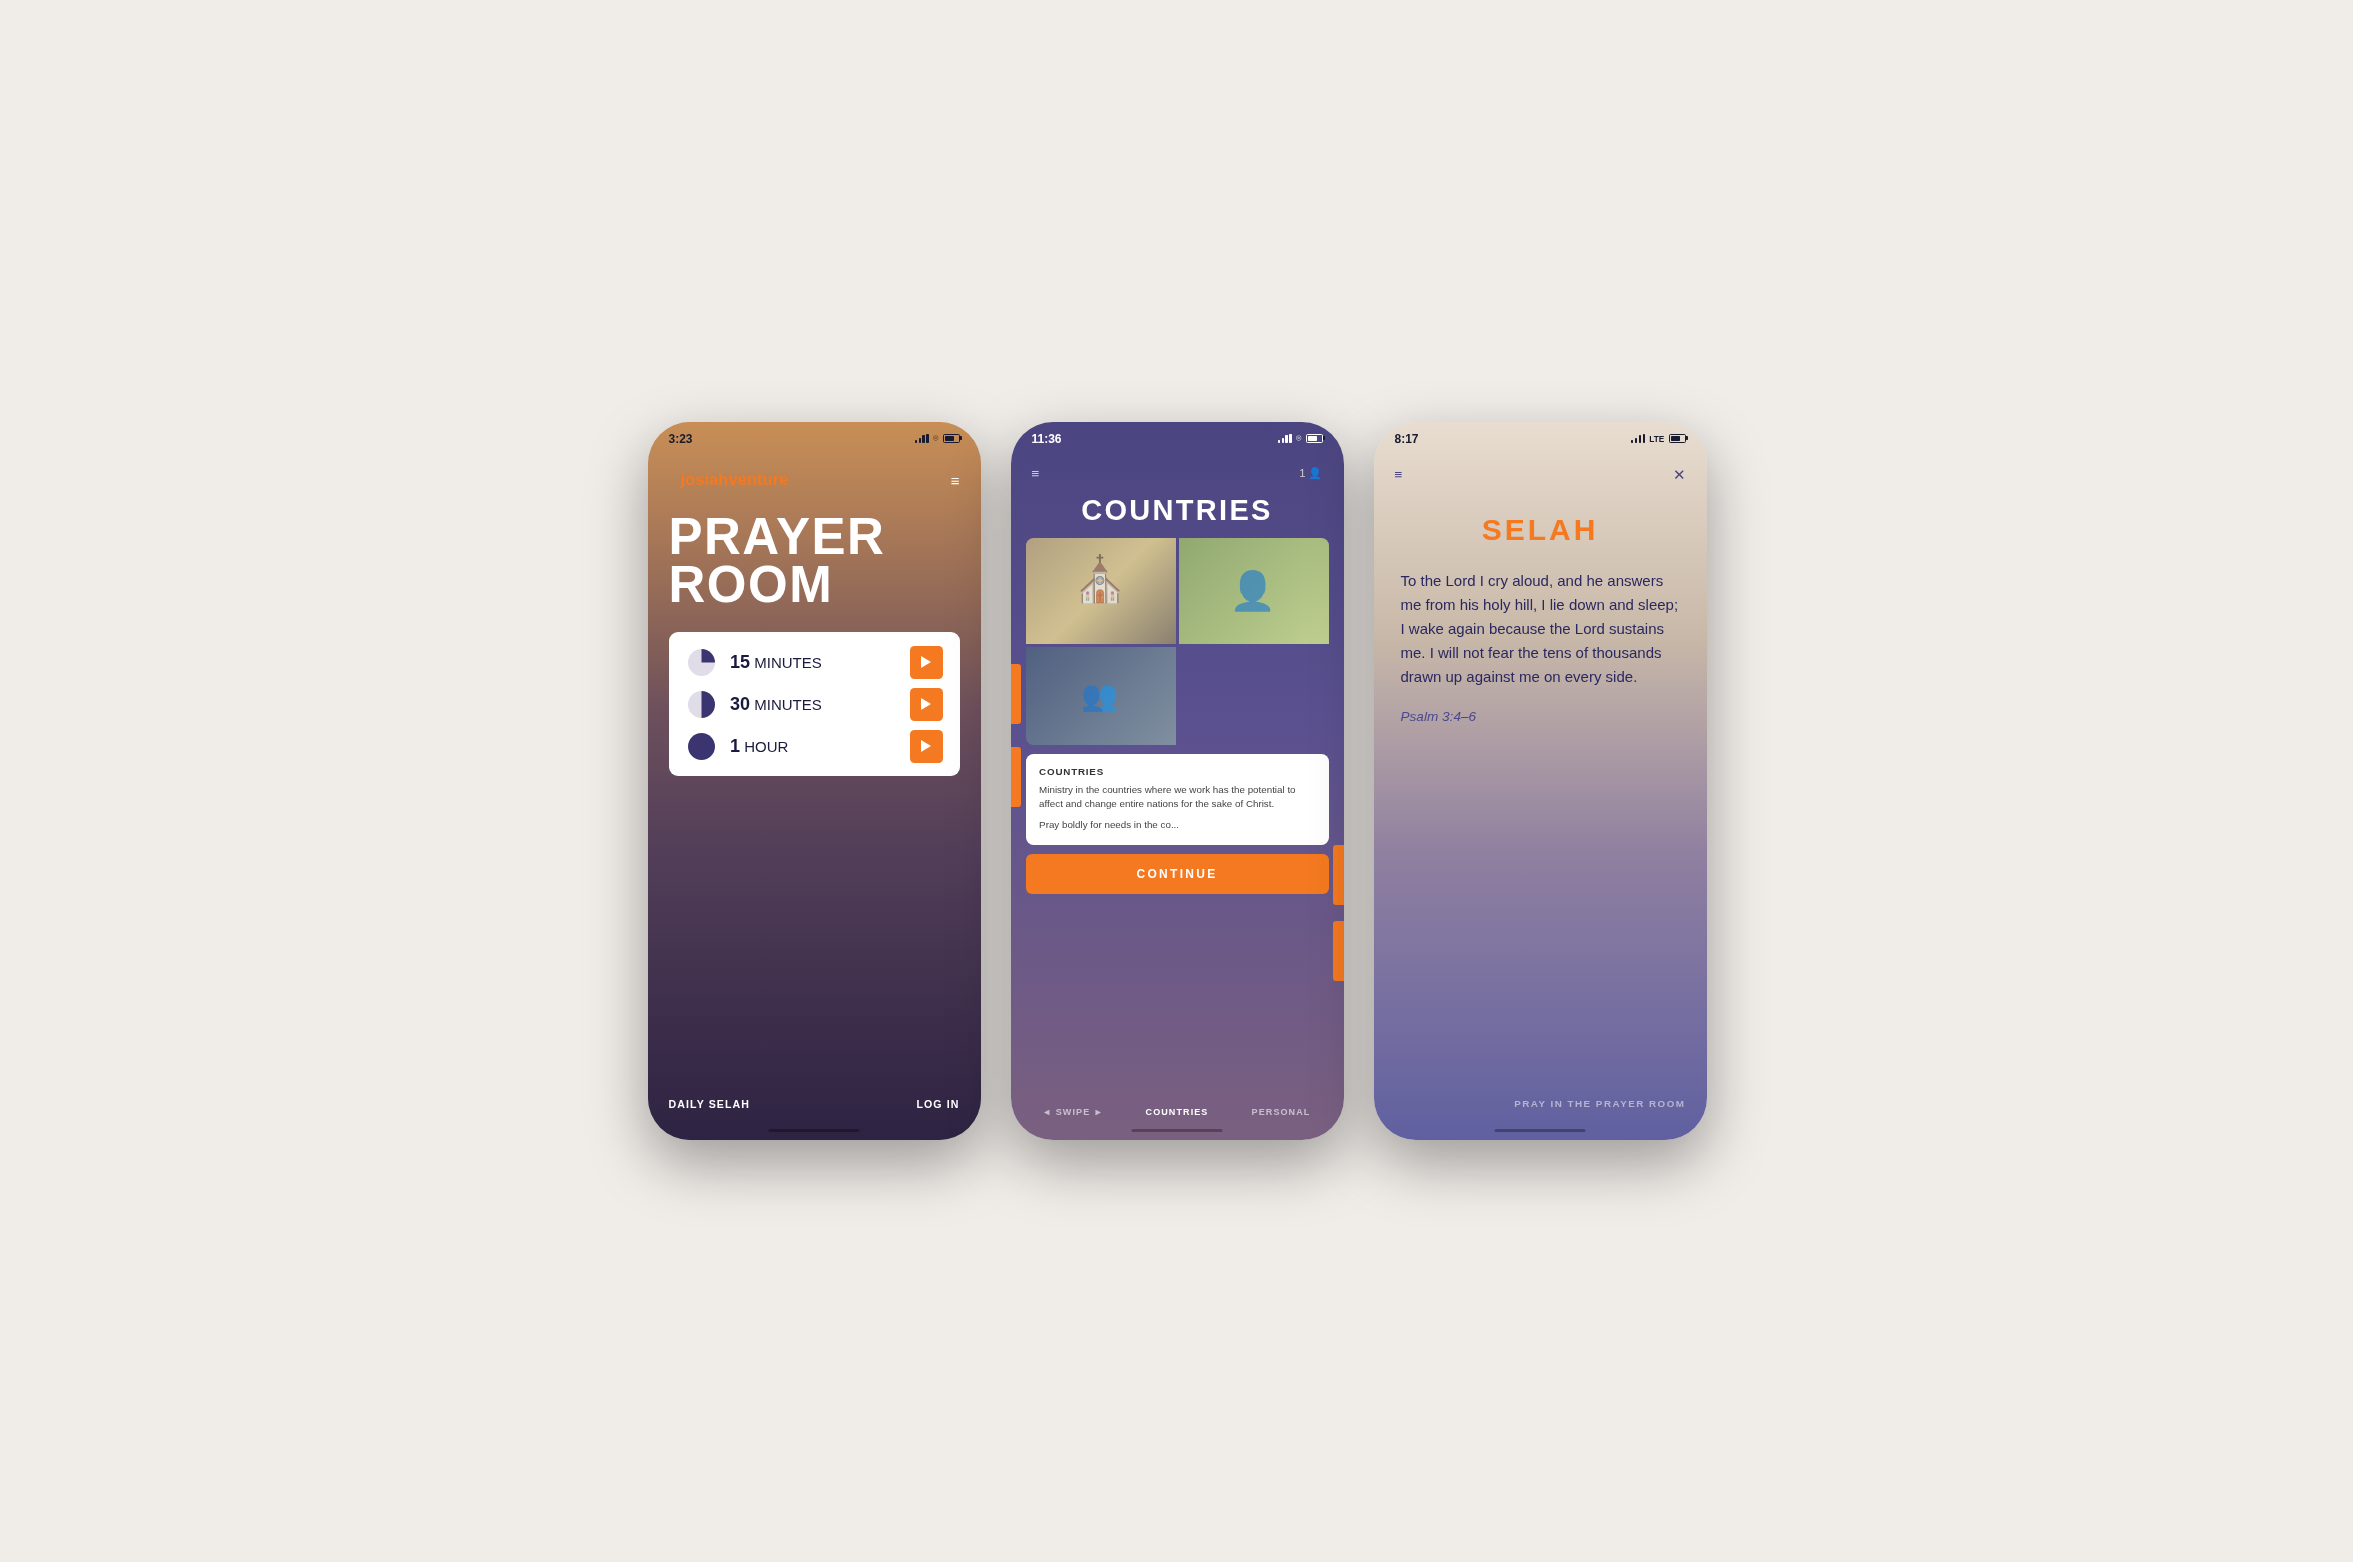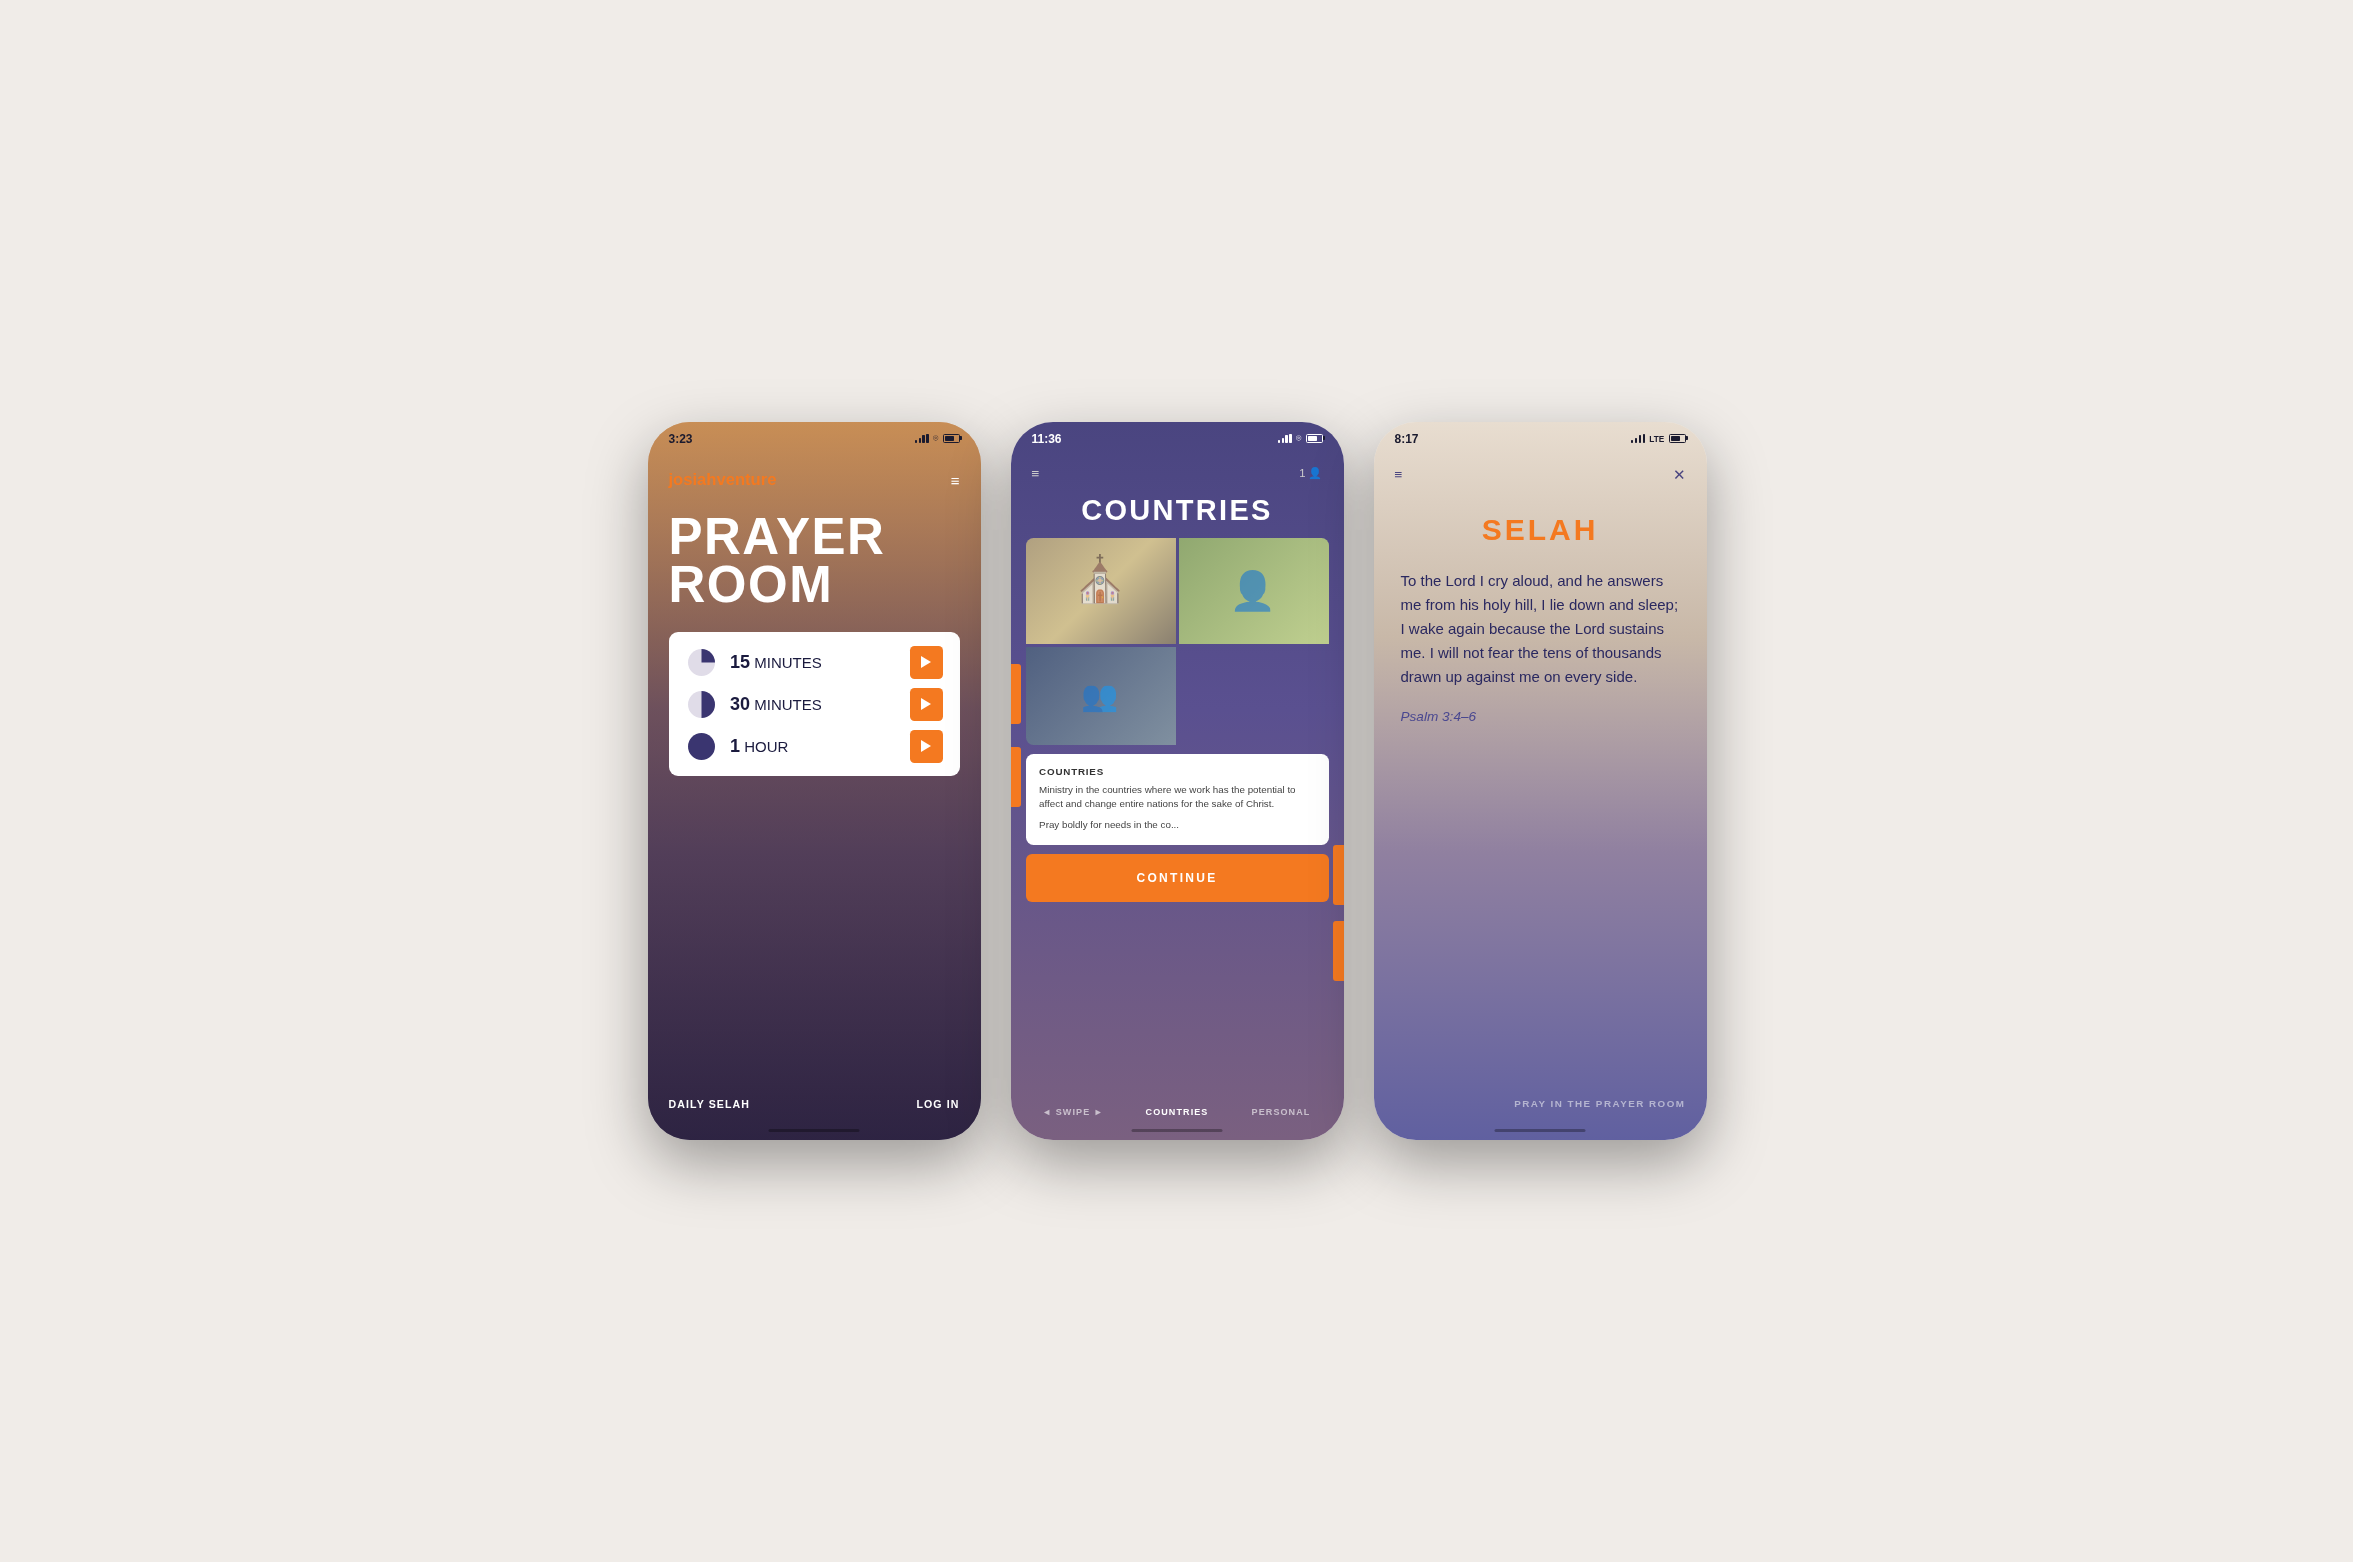--- a/index.html
+++ b/index.html
@@ -110,20 +110,21 @@
     .phone-1-header {
       display: flex;
       justify-content: space-between;
       align-items: center;
       padding: 15px 21px 7.6px;
     }
     .josiah-logo {
       font-size: 16.6px;
       font-weight: 400;
       color: white;
+      margin-left: 12px;
     }
     .josiah-logo span {
       font-weight: 900;
       color: #f47920;
     }
     .hamburger-icon {
       color: white;
       font-size: 15px;
       line-height: 1;
       cursor: pointer;
@@ -306,21 +307,21 @@
     }
     .countries-card-preview {
       font-size: 9.8px;
       color: #444;
       line-height: 1.5;
     }
     .continue-btn {
       margin: 0 15px 7.6px;
       background: #f47920;
       border-radius: 6px;
-      height: 48px;
+      height: 40px;
       display: flex;
       align-items: center;
       justify-content: center;
       cursor: pointer;
     }
     .continue-btn span {
       color: white;
       font-size: 12px;
       font-weight: 900;
       letter-spacing: 2.3px;

